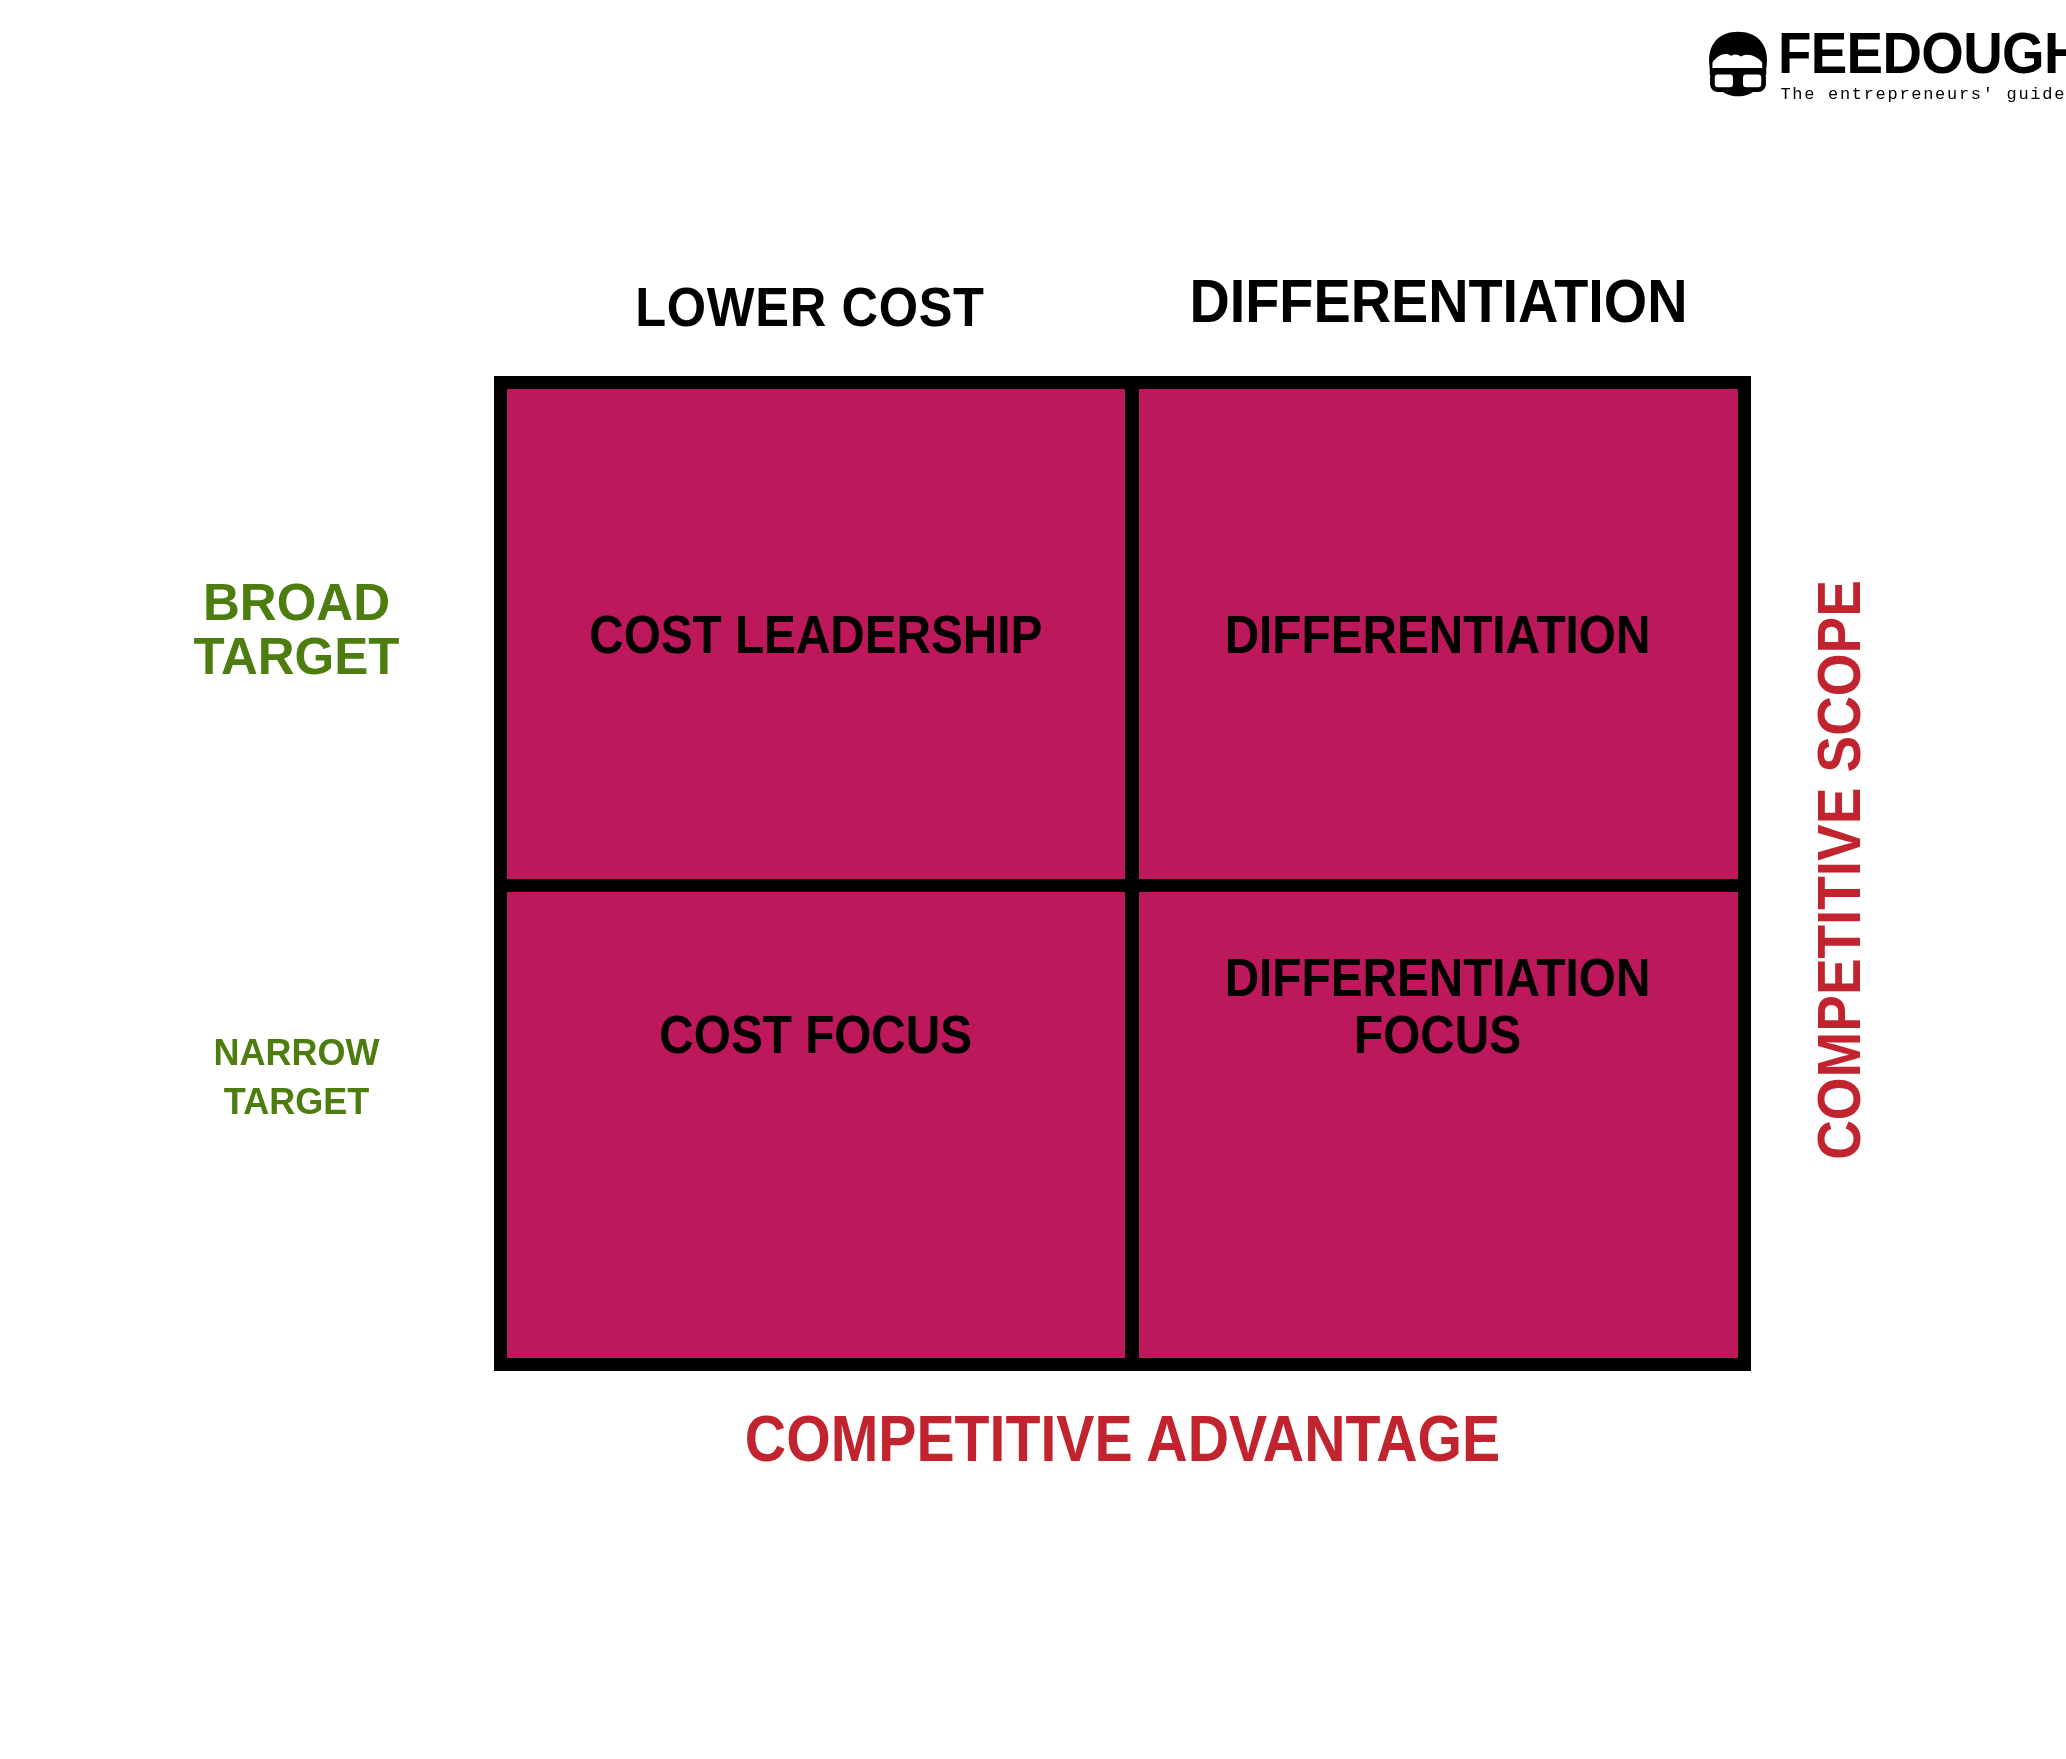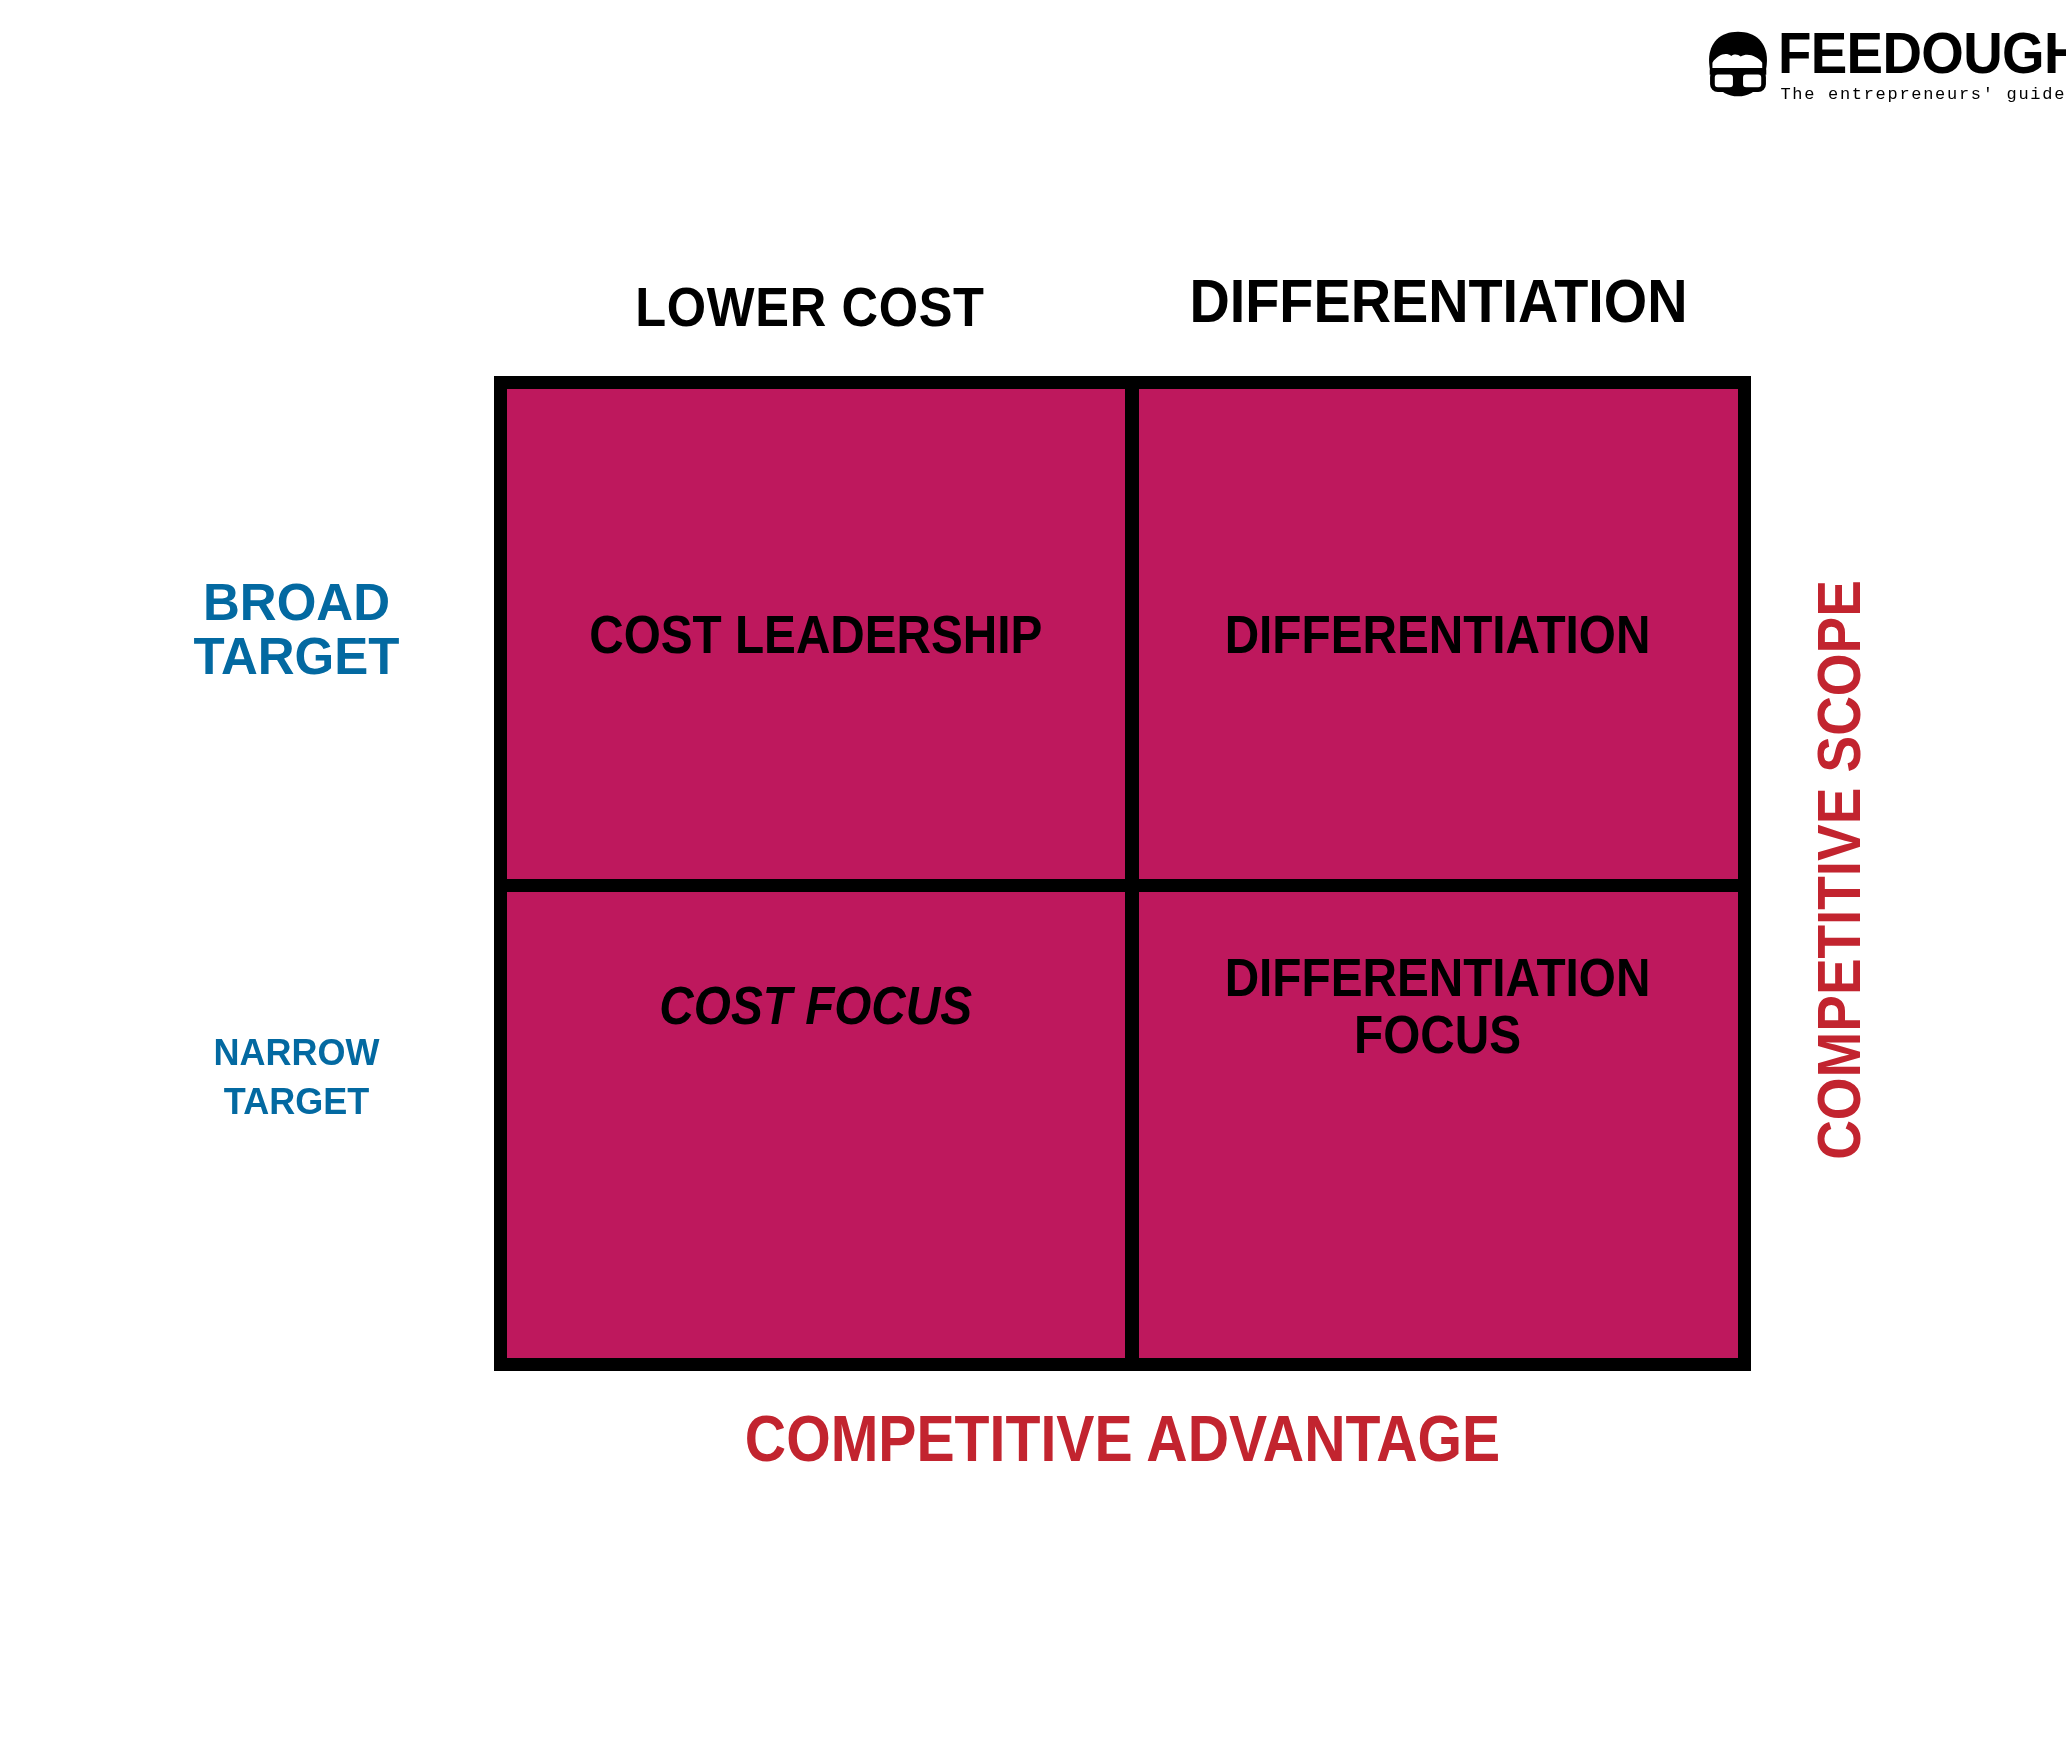--- a/index.html
+++ b/index.html
@@ -151,26 +151,25 @@
     top: 0;
     width: 598px;
     height: 490px;
   }
   #cell-differentiation .cell-label {
     font-size: 53px;
     line-height: 59px;
   }
   #cell-cost-focus {
     left: 0;
-    top: 503px;
+    top: 532px;
     width: 618px;
     height: 465px;
     align-items: flex-start;
     padding-top: 84px;
-    font-style: italic;
   }
   #cell-cost-focus .cell-label {
     font-size: 53px;
     line-height: 59px;
   }
   #cell-differentiation-focus {
     left: 632px;
     top: 503px;
     width: 598px;
     height: 465px;
@@ -178,21 +177,21 @@
     padding-top: 57px;
   }
   #cell-differentiation-focus .cell-label {
     font-size: 53px;
     line-height: 57px;
   }
 
   
   .row-label {
     position: absolute;
-    color: #0369a1;
+    color: #4d7c0f;
     font-weight: bold;
     text-align: center;
     white-space: pre-line;
     font-size: 51px;
     line-height: 54px;
     letter-spacing: 0px;
   }
   #row-label-broad {
     left: 108px;
     top: 576px;

